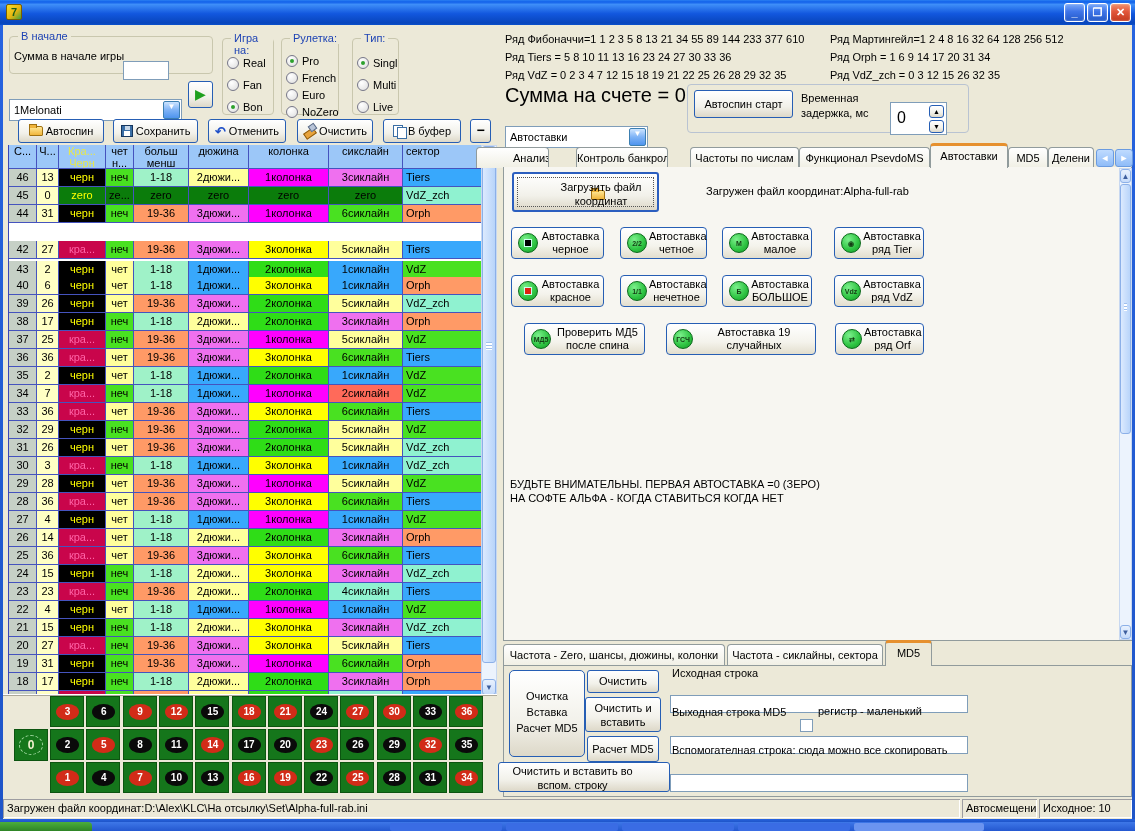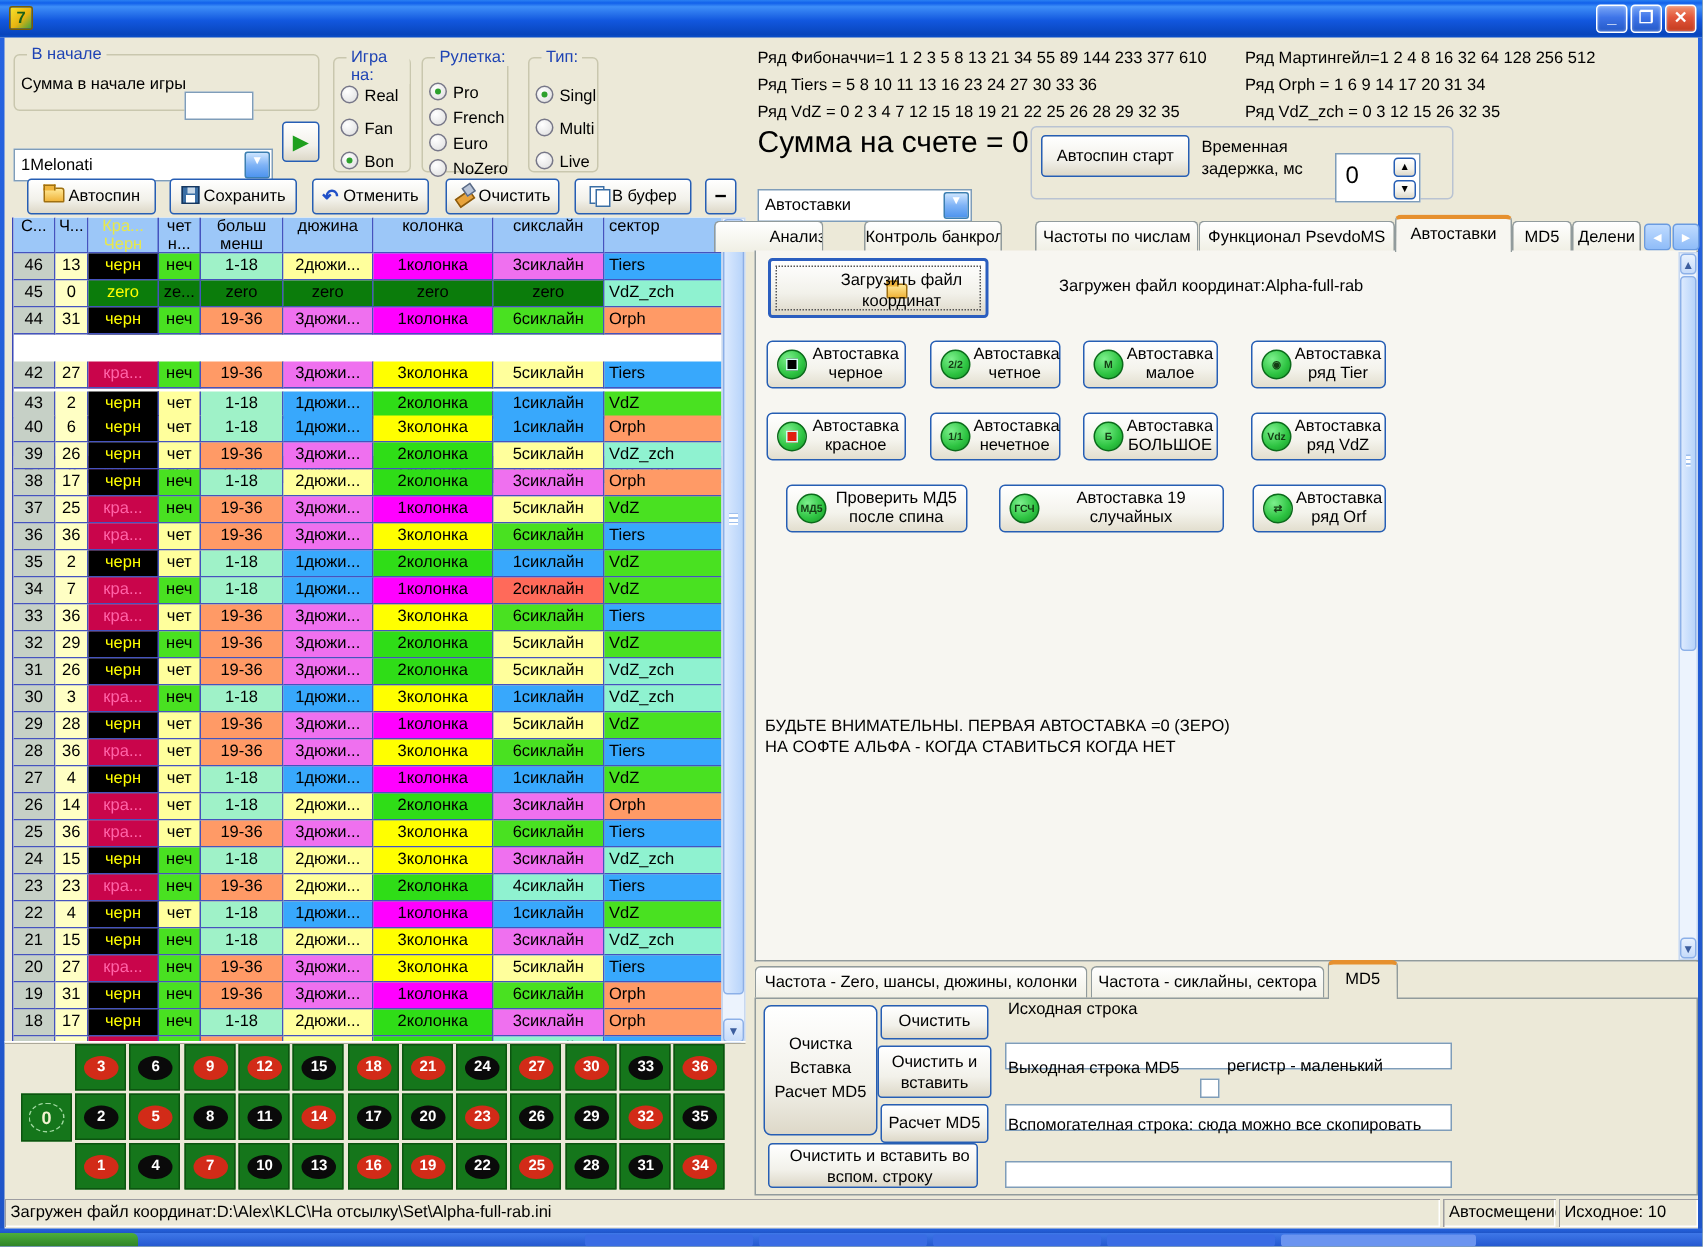--- a/index.html
+++ b/index.html
@@ -718,21 +718,21 @@
   <div class="abs xpbtn" style="left:587px;top:736px;width:72px;height:26px;line-height:24px">Расчет MD5</div>
 
   <div class="abs" style="left:672px;top:667px">Исходная строка</div>
   <input class="abs tbox" style="left: 670px; top: 680px; width: 298px; height: 18px;" value="">
   <div class="abs" style="left:672px;top:706px">Выходная строка MD5</div>
   <div class="abs tbox" style="left:800px;top:704px;width:13px;height:13px"></div>
   <div class="abs" style="left:818px;top:705px">регистр  - маленький</div>
   <input class="abs tbox" style="left: 670px; top: 721px; width: 298px; height: 18px;" value="">
   <div class="abs" style="left:672px;top:744px">Вспомогателная строка: сюда можно все скопировать</div>
   <input class="abs tbox" style="left: 670px; top: 759px; width: 298px; height: 18px;" value="">
-  <div class="abs xpbtn" style="left:512px;top:762px;width:140px;height:30px">
+  <div class="abs xpbtn" style="left:498px;top:762px;width:172px;height:30px">
     <div class="abs" style="left:4px;top:1px;width:139px;line-height:14px">Очистить и вставить во вспом. строку</div>
   </div>
 
   <div class="statuscell" style="left:3px;width:957px">Загружен файл координат:D:\Alex\KLC\На отсылку\Set\Alpha-full-rab.ini</div>
   <div class="statuscell" style="left:962px;width:75px">Автосмещение : 2</div>
   <div class="statuscell" style="left:1039px;width:93px">Исходное: 10</div>
 
   <div class="abs" style="left:0;top:822px;width:1135px;height:9px;background:linear-gradient(180deg,#3E77E8,#2458D0)">
     <div class="abs" style="left:0;top:0;width:92px;height:9px;background:linear-gradient(180deg,#4CAE3C,#2E8426);border-radius:0 4px 0 0"></div>
     <div class="abs" style="left:390px;top:1px;width:112px;height:8px;background:#3A6CE4;border-radius:2px"></div>

